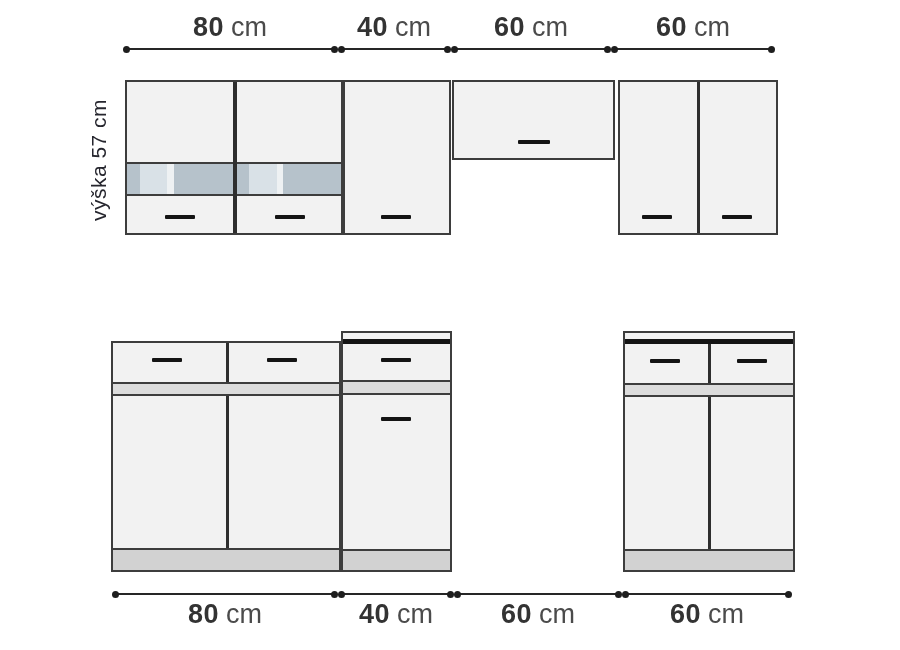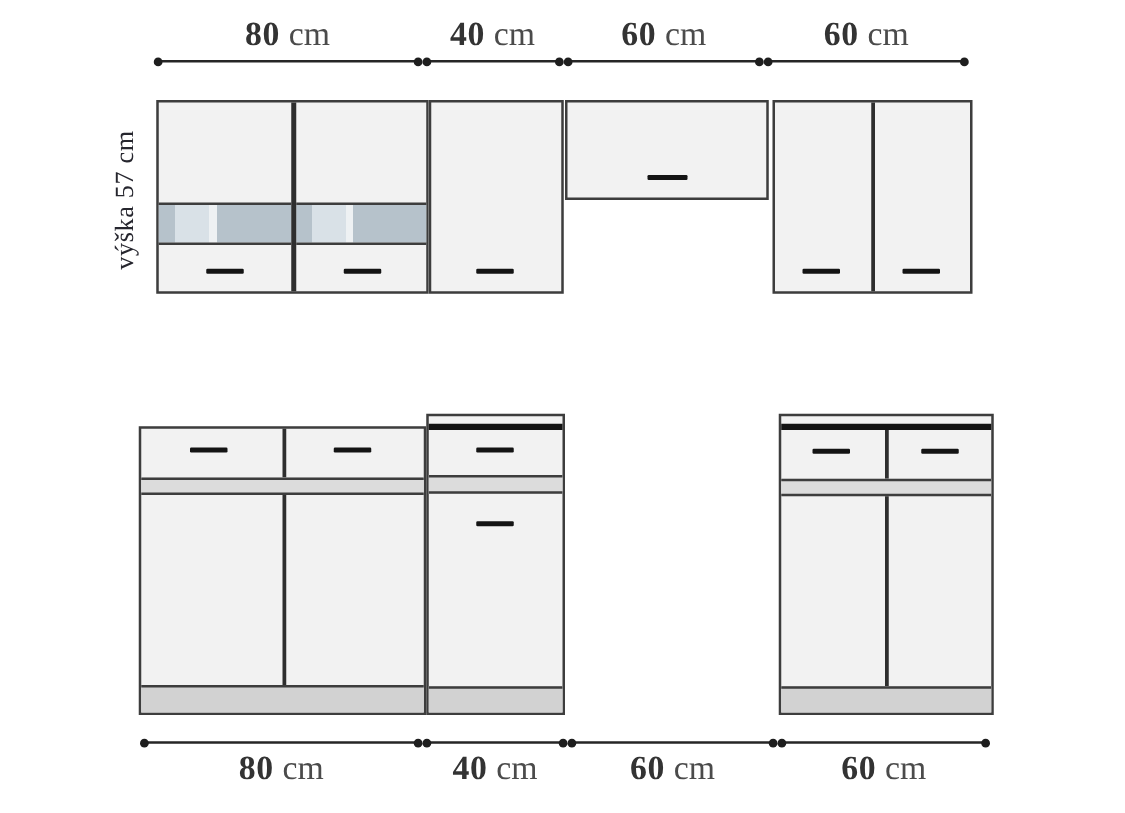--- a/index.html
+++ b/index.html
@@ -1,18 +1,18 @@
 <!DOCTYPE html>
 <html><head>
 <meta charset="utf-8">
 <style>
   html,body{margin:0;padding:0;background:#ffffff;}
   #stage{
     position:relative; width:900px; height:650px; background:#ffffff;
-    font-family:Liberation Serif, serif; overflow:hidden;
+    font-family:Liberation Sans, sans-serif; overflow:hidden;
   }
 
   
   .seg{position:absolute; height:2px; background:#262626;}
   .seg::before,.seg::after{
     content:""; position:absolute; top:-2.5px; width:7px; height:7px;
     border-radius:50%; background:#1e1e1e;
   }
   .seg::before{left:-2px;} .seg::after{right:-2px;}
 

